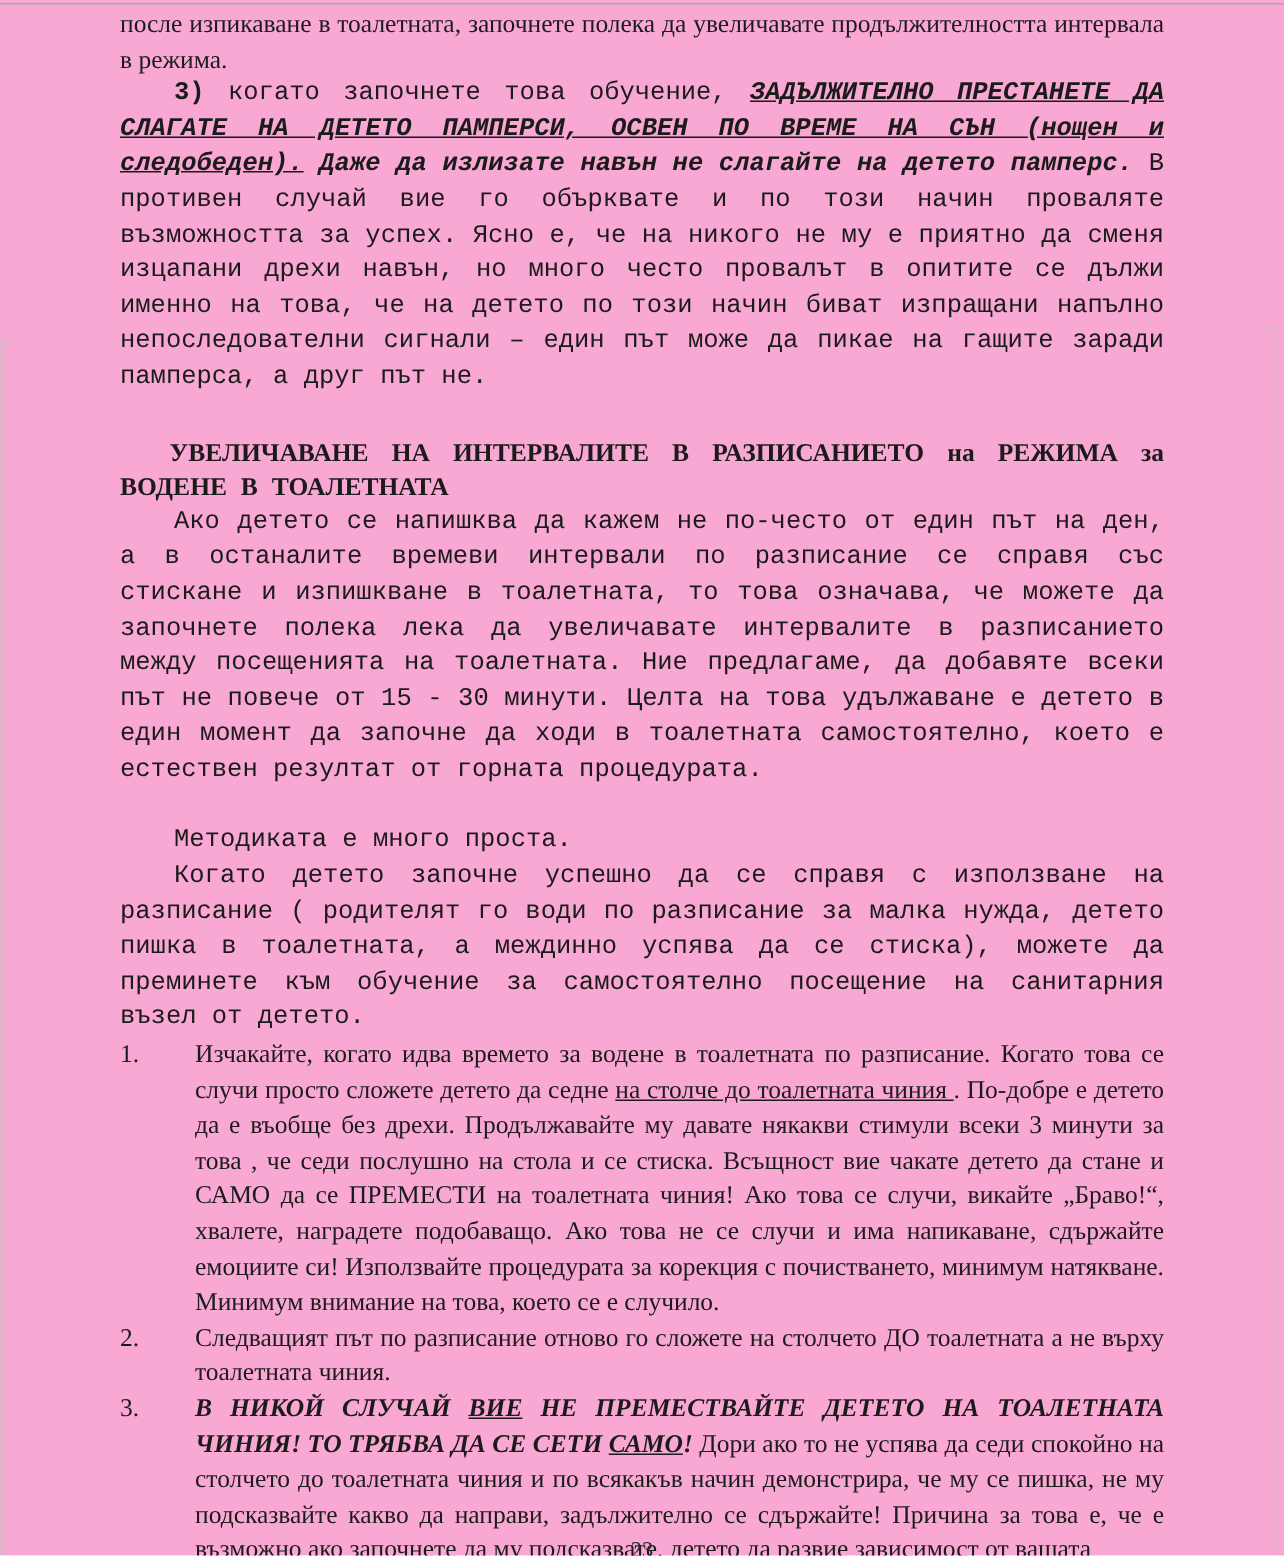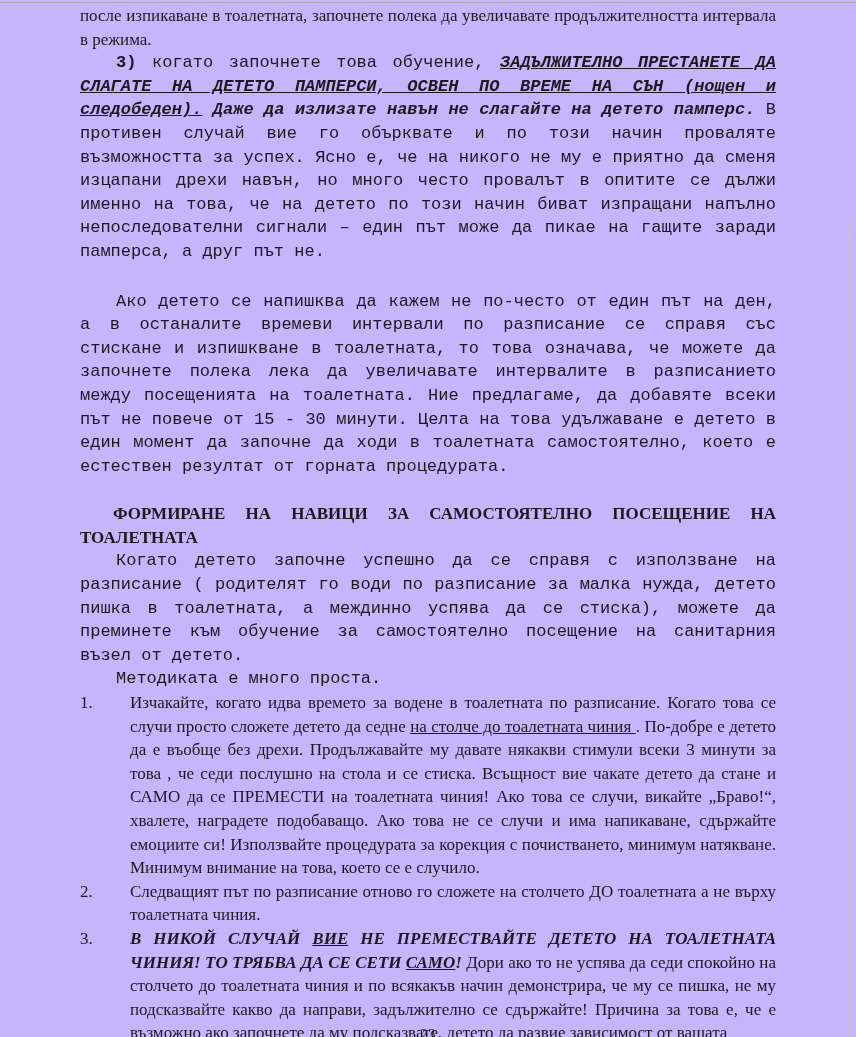--- a/index.html
+++ b/index.html
@@ -1,19 +1,19 @@
 <!DOCTYPE html>
 <html><head>
 <meta charset="utf-8">
 <style>
   * { margin:0; padding:0; box-sizing:border-box; }
   html,body { width:856px; height:1037px; background:#ffffff; overflow:hidden; }
   body { position:relative; font-family:"Liberation Serif","DejaVu Serif",serif; color:#1b1b1b; }
 
-  .page { position:absolute; inset:0; background:#c4b5fd; }
+  .page { position:absolute; inset:0; background:#f9a8d4; }
 
   
   .rule-top     { position:absolute; left:0; right:0; top:2px; height:1px; background:#a9a9a9; }
   .border-left  { position:absolute; left:1px;  top:227px; bottom:0; width:1px; background:#c3c3c3; }
   .tick-left    { position:absolute; left:1px;  top:227px; width:7px; height:1px; background:#c3c3c3; }
   .border-right { position:absolute; left:850px; top:219px; bottom:0; width:1px; background:#c3c3c3; }
   .tick-right   { position:absolute; left:844px; top:219px; width:7px; height:1px; background:#c3c3c3; }
 
   .content { position:absolute; left:80px; top:4px; width:696px;
              font-size:17px; line-height:23.6px; text-align:justify; }
@@ -38,25 +38,25 @@
   <div class="rule-top"></div>
   <div class="border-left"></div>
   <div class="tick-left"></div>
   <div class="border-right"></div>
   <div class="tick-right"></div>
 
   <div class="content">
       <div class="p"><span>после изпикаване в тоалетната,  започнете полека да увеличавате продължителността интервала в режима.</span></div>
       <div class="p ind"><span class="b">3) </span><span>когато започнете това обучение, </span><span class="b i u">ЗАДЪЛЖИТЕЛНО ПРЕСТАНЕТЕ ДА СЛАГАТЕ НА ДЕТЕТО ПАМПЕРСИ, ОСВЕН ПО ВРЕМЕ НА СЪН (нощен и следобеден).</span><span class="b i"> Даже да излизате навън не слагайте на детето памперс.</span><span> В противен случай вие го обърквате и по този начин проваляте възможността за успех. Ясно е,  че на никого не му е приятно да сменя изцапани дрехи навън, но много често провалът в опитите се дължи именно на това, че на детето по този начин биват изпращани напълно непоследователни сигнали – един път може да пикае на гащите заради памперса, а друг път не.</span></div>
       <div style="height: 26px;"></div>
+      <div class="h"><span>УВЕЛИЧАВАНЕ НА ИНТЕРВАЛИТЕ В РАЗПИСАНИЕТО на РЕЖИМА за ВОДЕНЕ В ТОАЛЕТНАТА</span></div>
       <div class="p ind"><span>Ако детето се напишква да кажем не по-често от един път на ден, а в останалите времеви интервали по разписание се справя със стискане и изпишкване в тоалетната, то това означава, че можете да започнете полека лека да увеличавате интервалите в разписанието между посещенията на тоалетната. Ние предлагаме, да добавяте всеки път не повече от 15 - 30 минути. Целта на това удължаване е детето в един момент да започне да ходи в тоалетната самостоятелно, което е естествен резултат от горната процедурата.</span></div>
       <div style="height: 24px;"></div>
-      <div class="h"><span>ФОРМИРАНЕ НА НАВИЦИ ЗА САМОСТОЯТЕЛНО ПОСЕЩЕНИЕ НА ТОАЛЕТНАТА</span></div>
+      <div class="p ind"><span>Методиката е много проста.</span></div>
       <div class="p ind"><span>Когато детето започне успешно да се справя с използване на разписание ( родителят го води по разписание за малка нужда, детето пишка в тоалетната,  а междинно успява да се стиска), можете да преминете към обучение за самостоятелно посещение на санитарния възел от детето.</span></div>
-      <div class="p ind"><span>Методиката е много проста.</span></div>
       <div class="li">
         <span class="num">1.</span>
         <div class="li-body"><span>Изчакайте, когато идва времето за водене в тоалетната по разписание. Когато това се случи просто сложете детето да седне </span><span class="u">на столче до тоалетната чиния </span><span>. По-добре е детето да е въобще без дрехи. Продължавайте му давате някакви стимули всеки 3 минути за това , че седи послушно на стола и се стиска. Всъщност вие чакате детето да стане и САМО  да се ПРЕМЕСТИ на тоалетната чиния! Ако това се случи, викайте „Браво!“, хвалете, наградете подобаващо. Ако това не се случи и има напикаване, сдържайте емоциите си! Използвайте процедурата за корекция с почистването, минимум натякване. Минимум внимание на това, което се е случило.</span></div>
       </div>
       <div class="li">
         <span class="num">2.</span>
         <div class="li-body"><span>Следващият път по разписание отново го сложете на столчето ДО тоалетната а не върху тоалетната чиния.</span></div>
       </div>
       <div class="li">
         <span class="num">3.</span>

